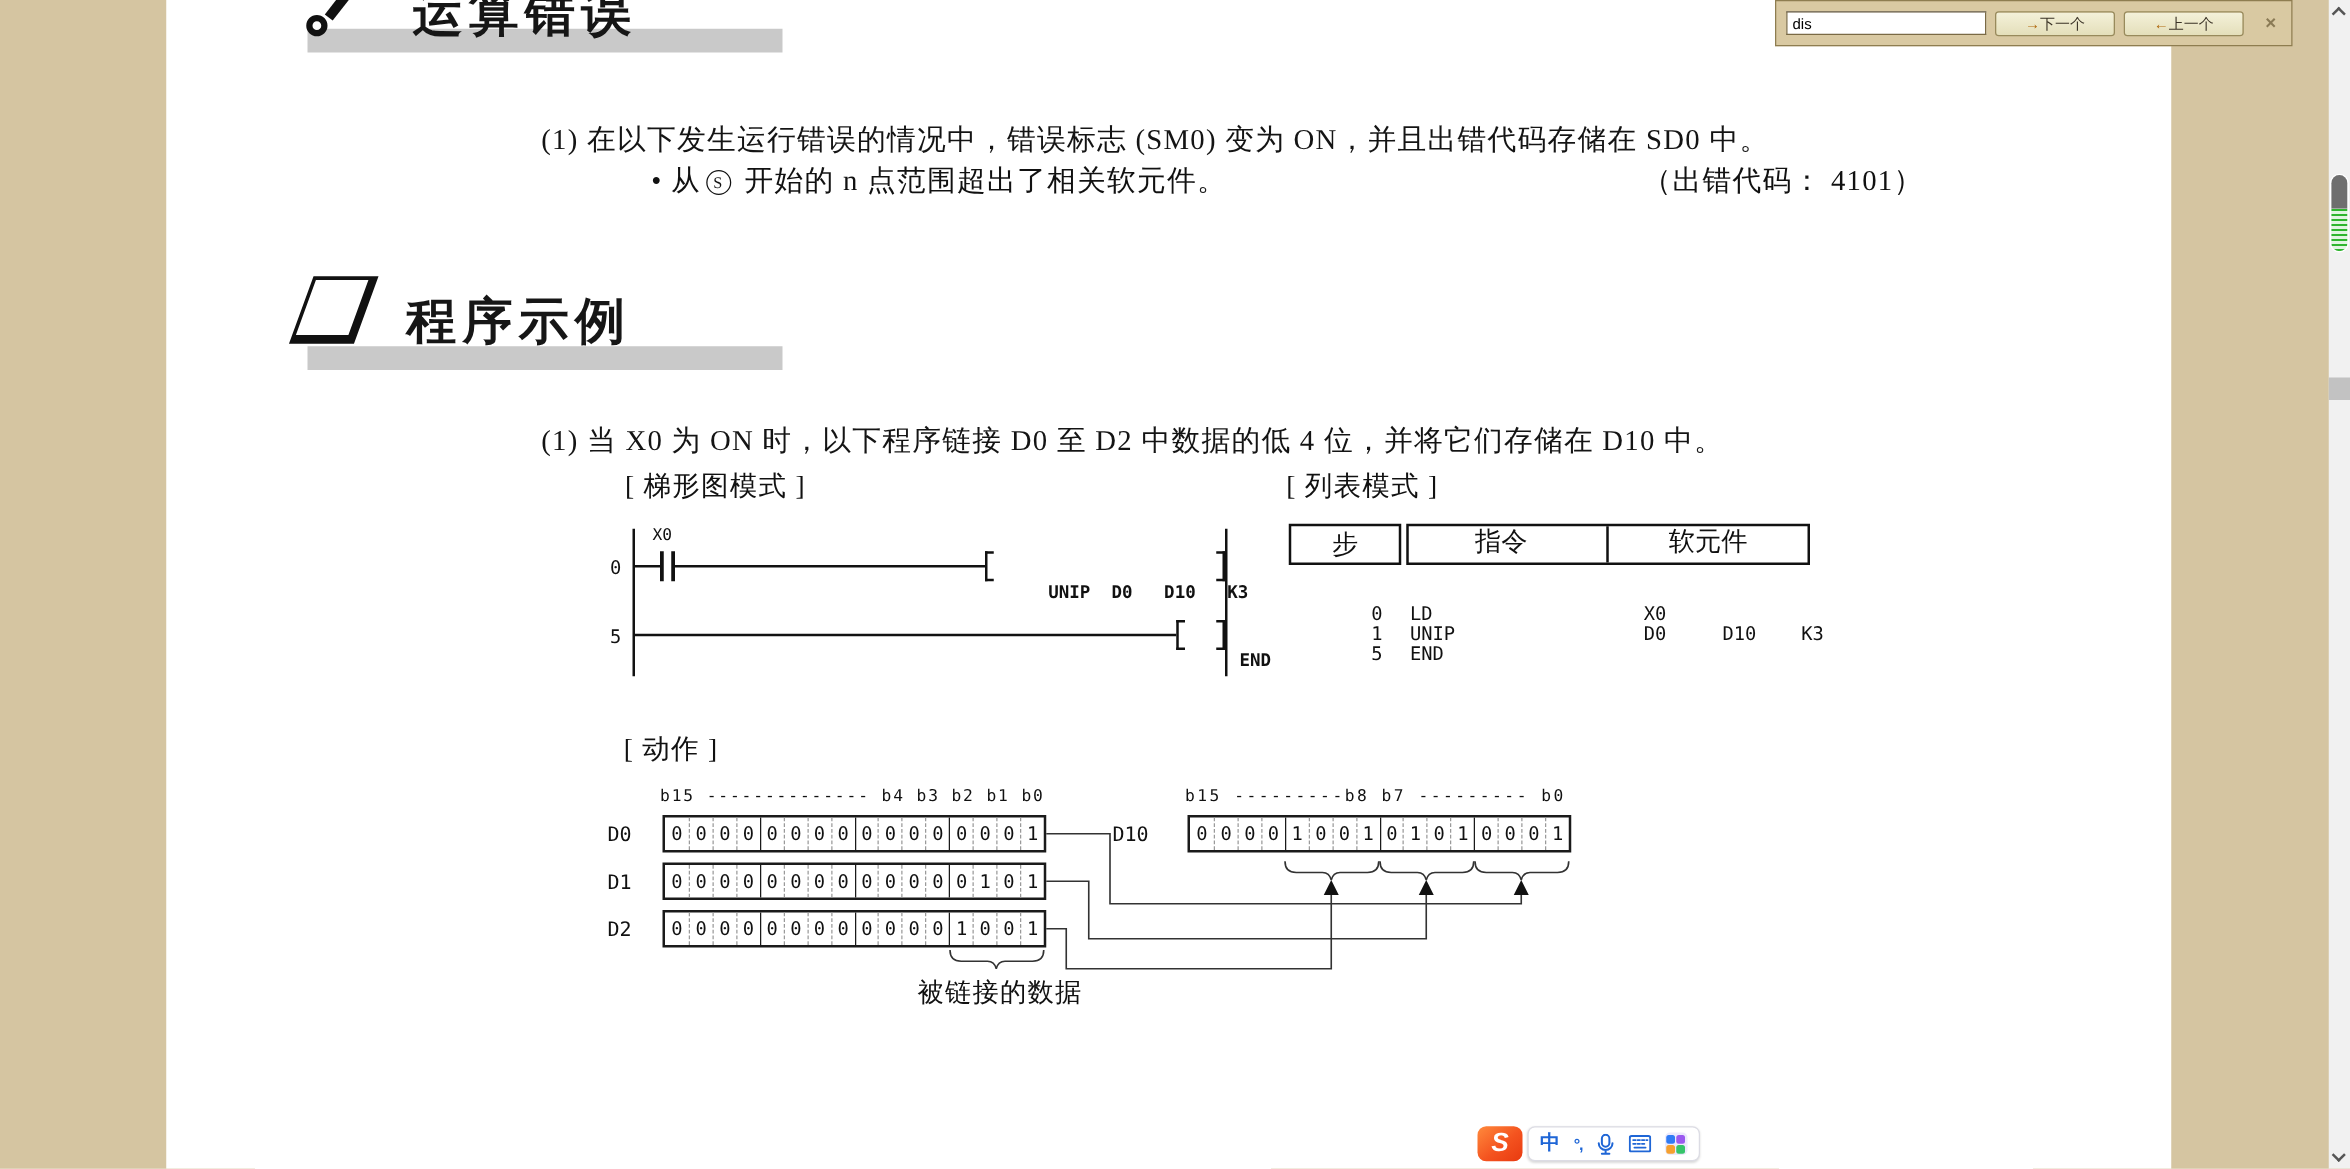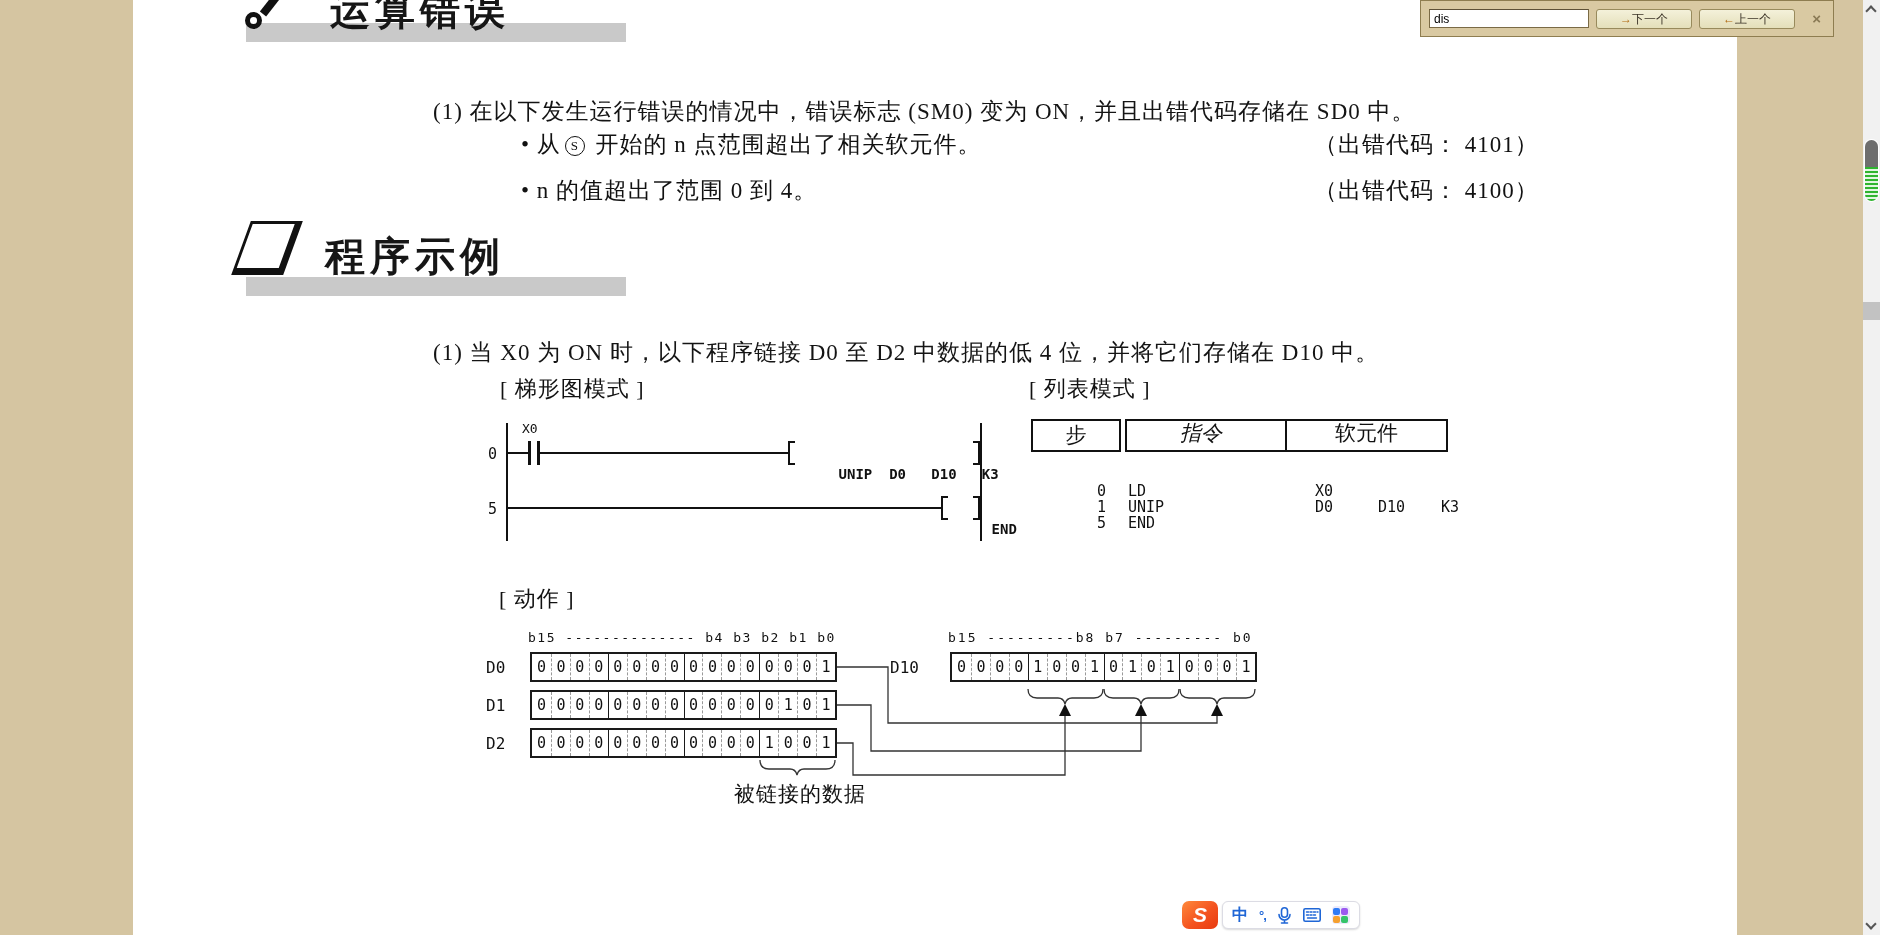--- a/index.html
+++ b/index.html
@@ -101,25 +101,20 @@
   <div class="hbar" style="left:113px; top:23px;"></div>
   <div class="htitle" style="left:197px; top:-17px;">运算错误</div>
 
   <div class="doctext" style="left:300px; top:96px;">(1) 在以下发生运行错误的情况中，错误标志 (SM0) 变为 ON，并且出错代码存储在 SD0 中。</div>
 
   <div class="bullet-row" style="top:129px;">
     <span>•</span>
     <span>从</span><span class="sc">S</span><span> 开始的 n 点范围超出了相关软元件。</span>
     <span class="bcode">（出错代码： 4101）</span>
   </div>
-  <div class="bullet-row" style="top:175px;">
-    <span>•</span>
-    <span>n 的值超出了范围 0 到 4。</span><span></span>
-    <span class="bcode">（出错代码： 4100）</span>
-  </div>
 
   <div class="para-icon" style="left:108px; top:221px;"></div>
   <div class="hbar" style="left:113px; top:277px;"></div>
   <div class="htitle" style="left:192px; top:229px;">程序示例</div>
 
   <div class="doctext" style="left:300px; top:337px;">(1) 当 X0 为 ON 时，以下程序链接 D0 至 D2 中数据的低 4 位，并将它们存储在 D10 中。</div>
 
   <div class="mode-label" style="left:367px; top:374px;">[ 梯形图模式 ]</div>
   <div class="mode-label" style="left:896px; top:374px;">[ 列表模式 ]</div>
 
@@ -141,21 +136,21 @@
     <div class="hline" style="left:20px; top:87px; width:433px;"></div>
     <div class="ibox mono" style="left:453px; top:76px; width:39px;">
       <span class="bl"></span><span>END</span><span class="br"></span>
     </div>
   </div>
 
   <div class="listtab">
     <div class="lt-box" style="left:3px; top:0; width:90px;">步</div>
     <div class="lt-box" style="left:97px; top:0; width:323px;"></div>
     <div class="lt-div" style="left:257px; top:2px;"></div>
-    <div class="lt-head" style="left:99px; width:148px;font-style:italic;">指令</div>
+    <div class="lt-head" style="left:99px; width:148px;">指令</div>
     <div class="lt-head" style="left:259px; width:159px;">软元件</div>
 
     <div class="lt-row mono" style="top:45px;">
       <span class="c-step">0</span><span class="c-instr">LD</span><span class="c-d1">X0</span><span class="c-d2"></span><span class="c-d3"></span>
     </div>
     <div class="lt-row mono" style="top:61px;">
       <span class="c-step">1</span><span class="c-instr">UNIP</span><span class="c-d1">D0</span><span class="c-d2">D10</span><span class="c-d3">K3</span>
     </div>
     <div class="lt-row mono" style="top:77px;">
       <span class="c-step">5</span><span class="c-instr">END</span><span class="c-d1"></span><span class="c-d2"></span><span class="c-d3"></span>

